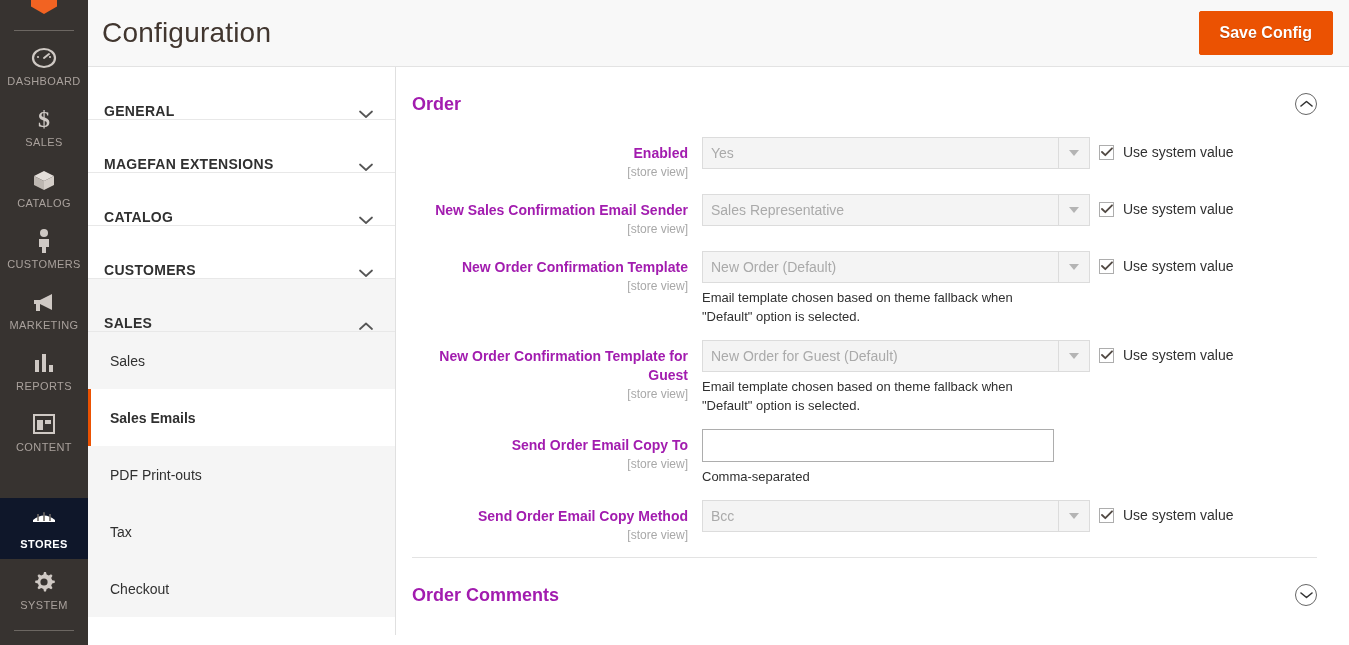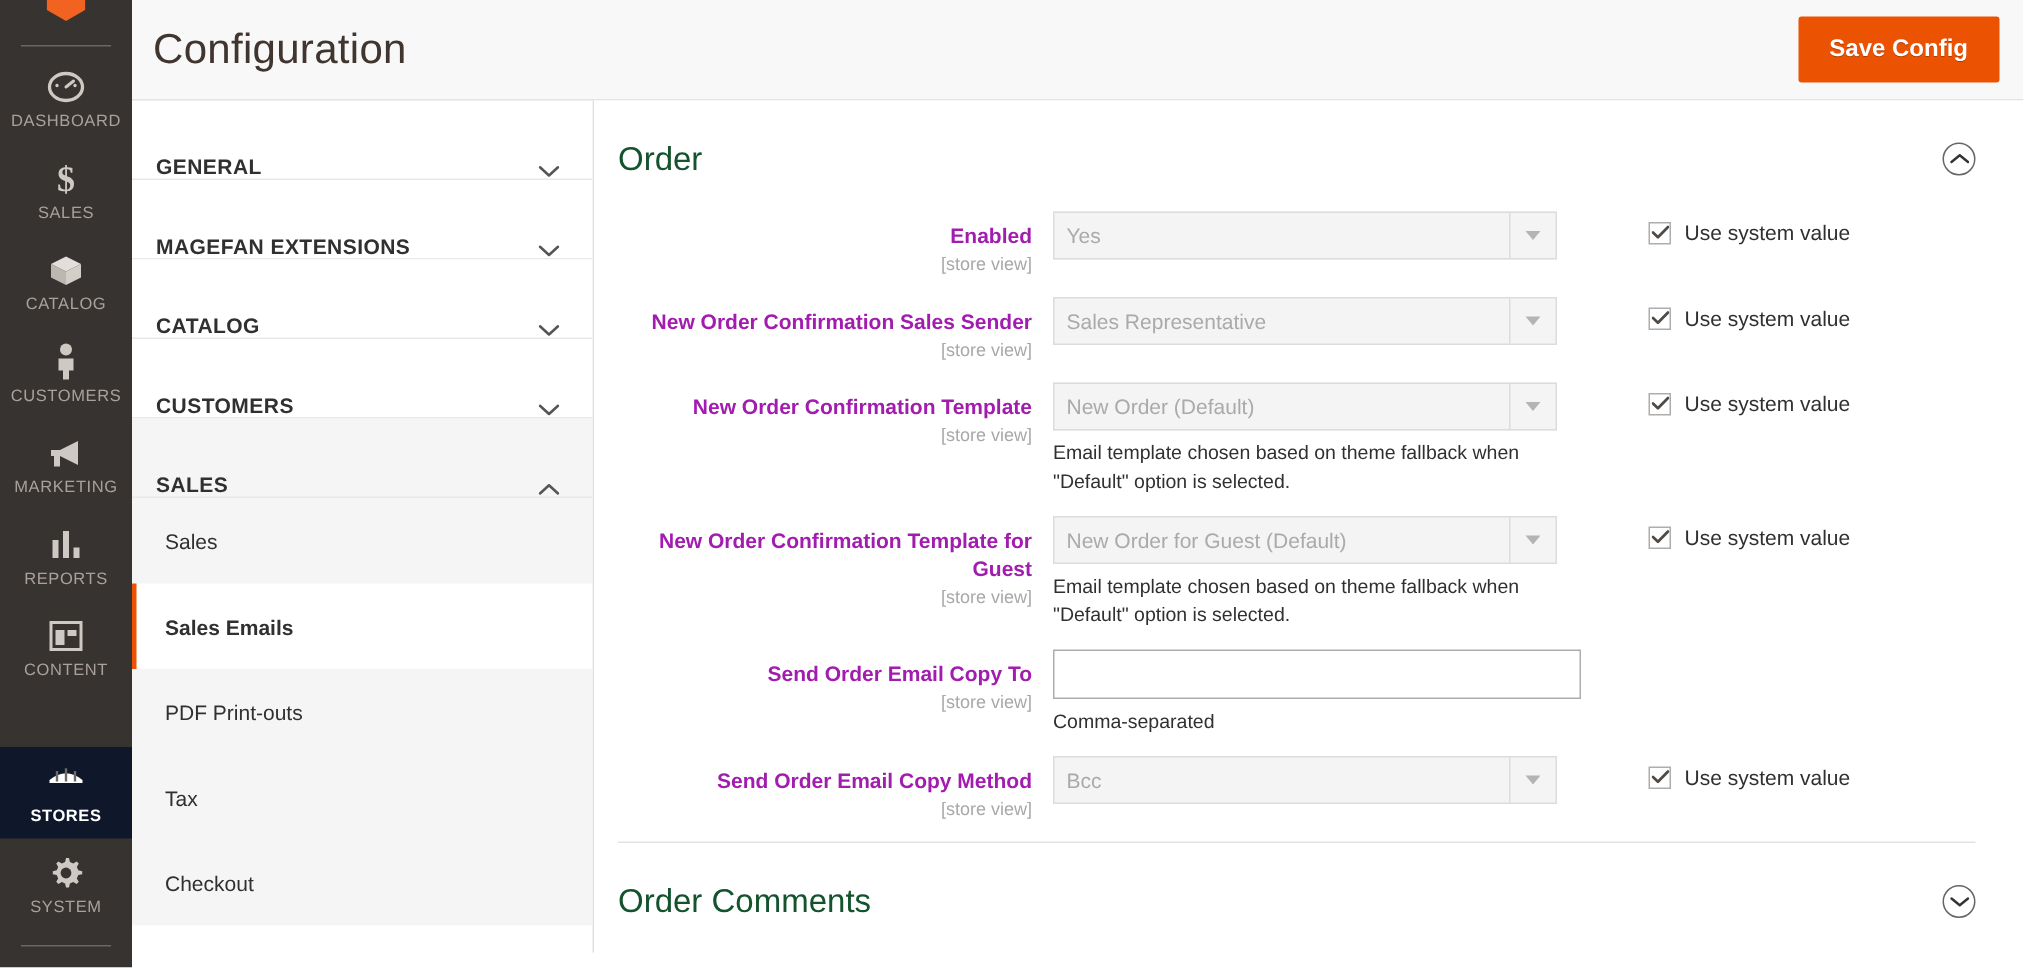--- a/index.html
+++ b/index.html
@@ -144,23 +144,23 @@
   }
   .fieldset {
     padding: 0 16px 0 16px;
   }
   .fs-head {
     display: flex; align-items: center; justify-content: space-between;
     padding: 26px 0 22px 0;
     cursor: pointer;
   }
   .fs-title {
-    font-size: 22px;
-    color: #14532d;
-    font-weight: normal;
+    font-size: 18px;
+    color: #a21caf;
+    font-weight: bold;
   }
   .circ-toggle {
     width: 22px; height: 22px; border-radius: 50%;
     border: 1px solid #666666;
     display: flex; align-items: center; justify-content: center;
     flex: 0 0 22px;
   }
 
   
   .field-row {
@@ -179,21 +179,21 @@
     line-height: 19px; display: block;
   }
   .f-label .scope {
     font-size: 12px; color: #a8a8a8; display: block; line-height: 16px;
     margin-top: 1px;
   }
   .f-ctrl {
     width: 352px; flex: 0 0 352px;
   }
   .sel {
-    height: 32px; width: 336px;
+    height: 32px; width: 388px;
     background: #f4f4f4;
     border: 1px solid #dcdcdc;
     display: flex; align-items: stretch;
     cursor: default;
   }
   .sel .val {
     flex: 1 1 auto;
     display: flex; align-items: center;
     padding-left: 8px;
     font-size: 14px; color: #aaaaaa;
@@ -470,21 +470,21 @@
                       <path d="M1 5 L4.3 8.2 L11 1.3" fill="none" stroke="#514943" stroke-width="1.8" stroke-linecap="round" stroke-linejoin="round"></path>
                     </svg>
                 </span>
                 <span class="sv-t">Use system value</span>
               </span>
             </div>
           </div>
 
           <div class="field-row">
             <div class="f-label">
-              <span class="lbl-t">New Order Confirmation Sales Sender</span>
+              <span class="lbl-t">New Sales Confirmation Email Sender</span>
               <span class="scope">[store view]</span>
             </div>
             <div class="f-ctrl">
               <div class="sel">
                 <span class="val">Sales Representative</span>
                 <span class="arrow">
                     <span class="tri"></span>
                   </span>
               </div>
             </div>

